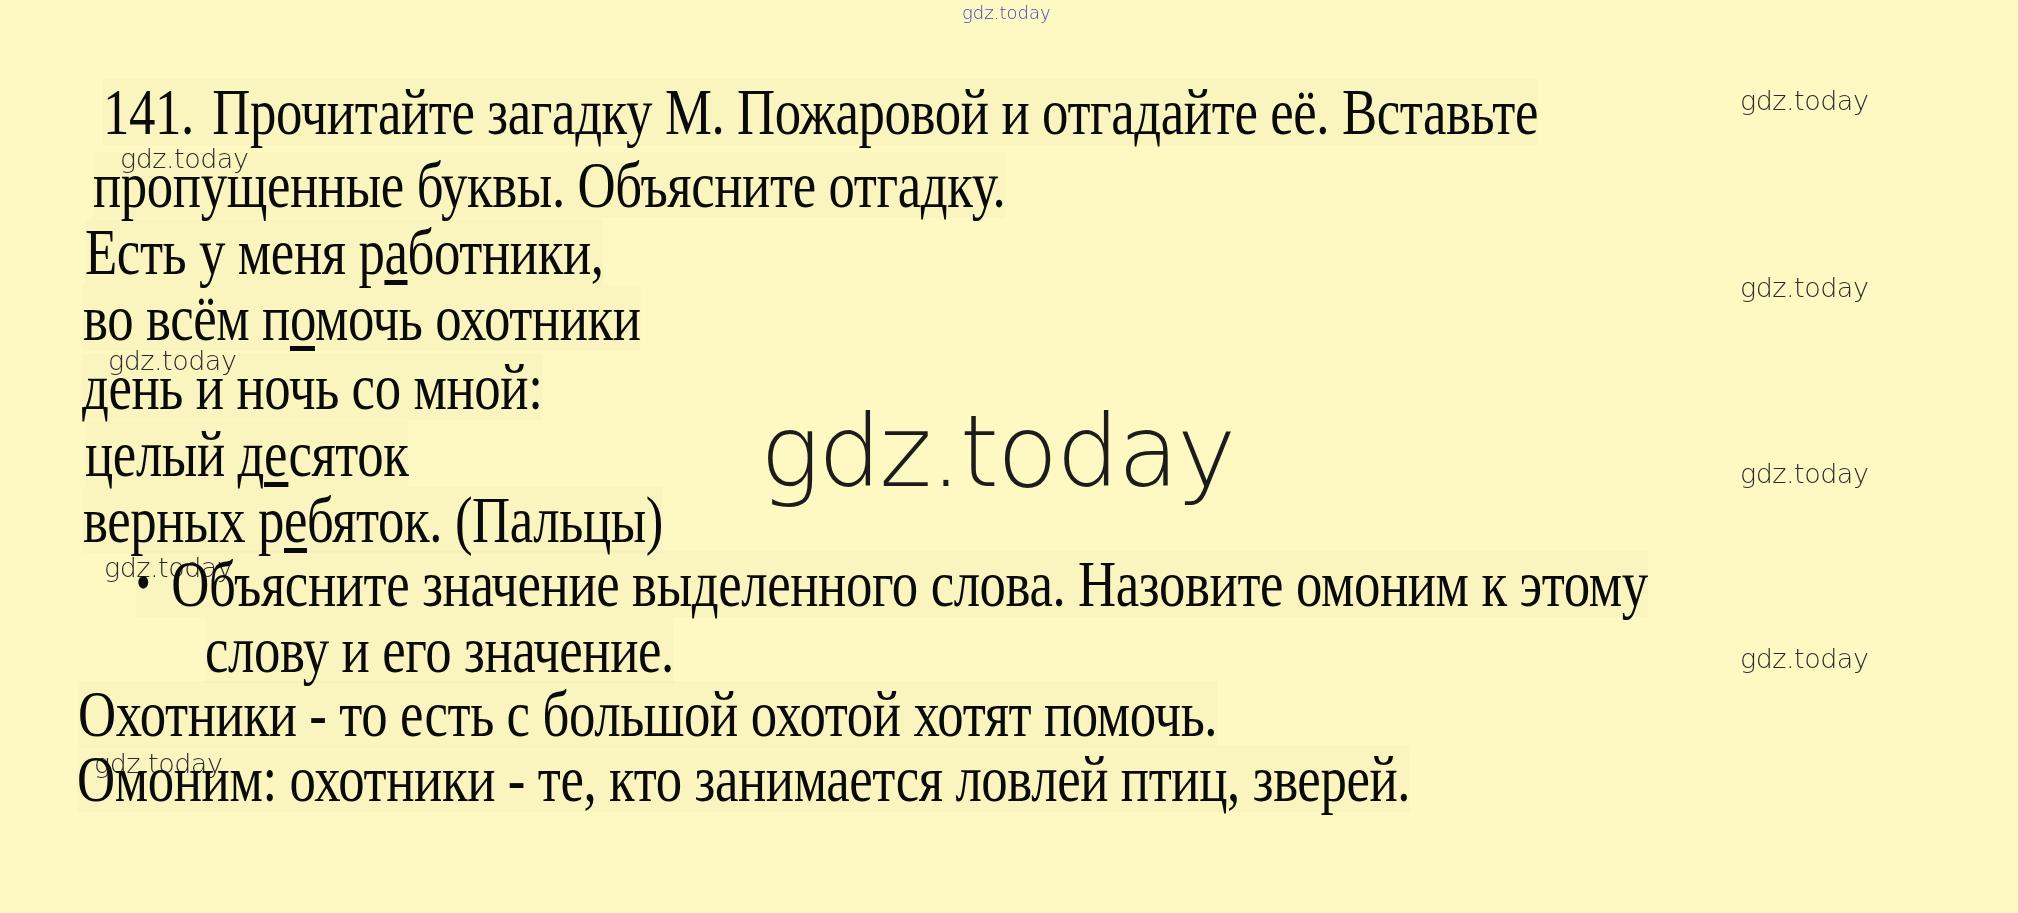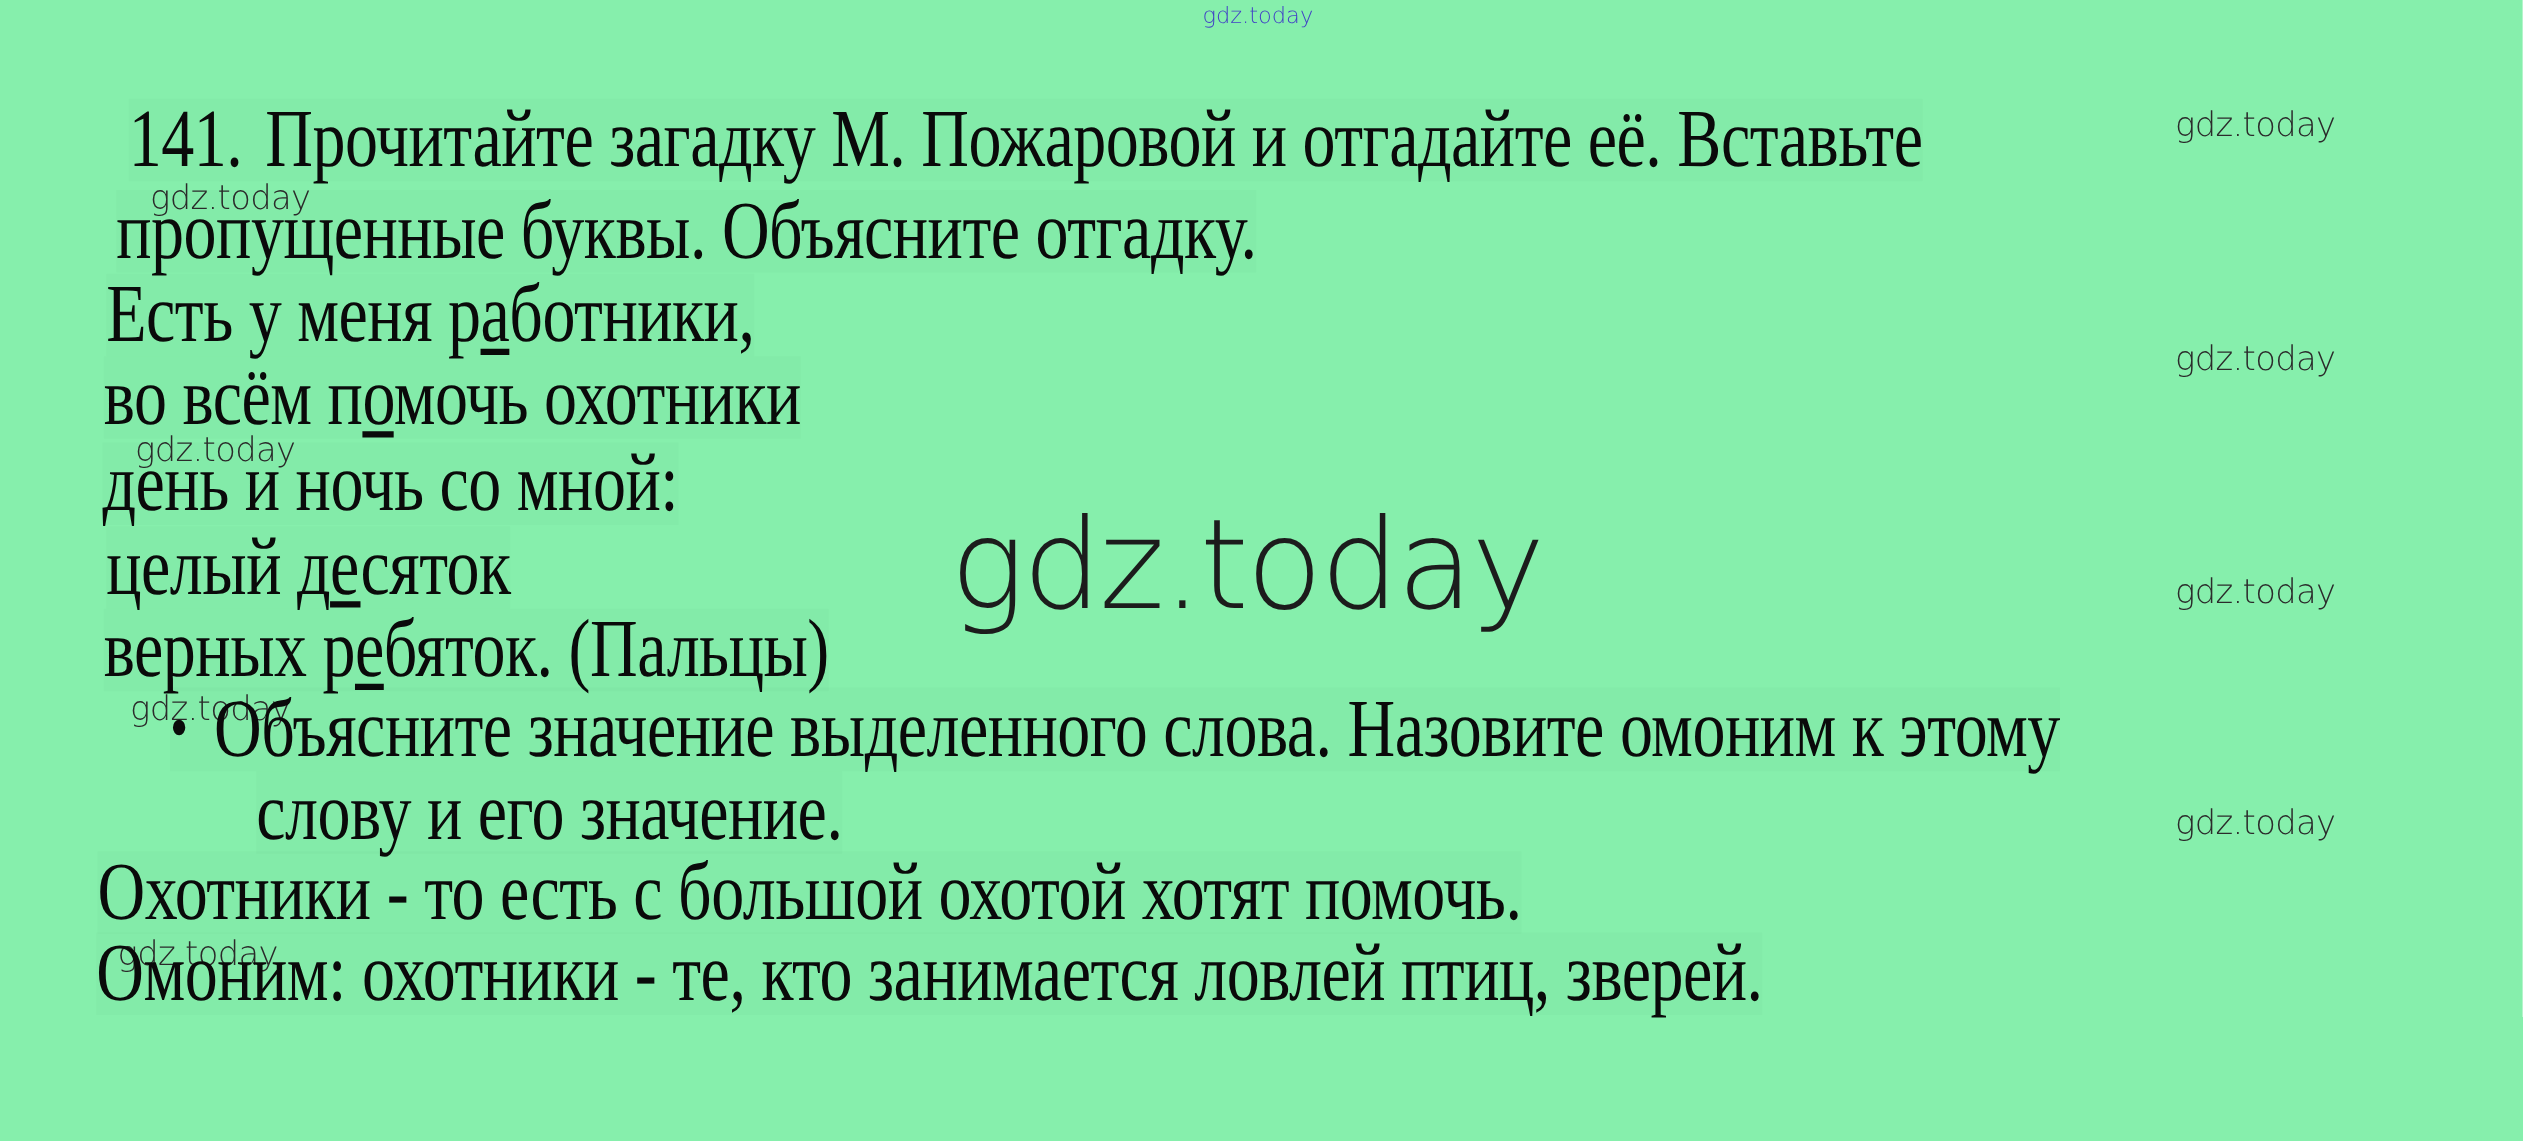--- a/index.html
+++ b/index.html
@@ -5,21 +5,21 @@
   html, body { margin: 0; padding: 0; }
   body {
     width: 2018px; height: 913px;
     background: #ffffff;
     overflow: hidden;
     position: relative;
     font-family: "Liberation Serif", "DejaVu Serif", serif;
   }
   .page {
     position: absolute; inset: 0;
-    background: #86efac;
+    background: #fef9c3;
   }
   
   .line {
     position: absolute;
     font-size: 66px;
     line-height: 66px;
     letter-spacing: -0.5px;
     color: #0a0a0a;
     white-space: nowrap;
     transform: scaleX(0.80);

